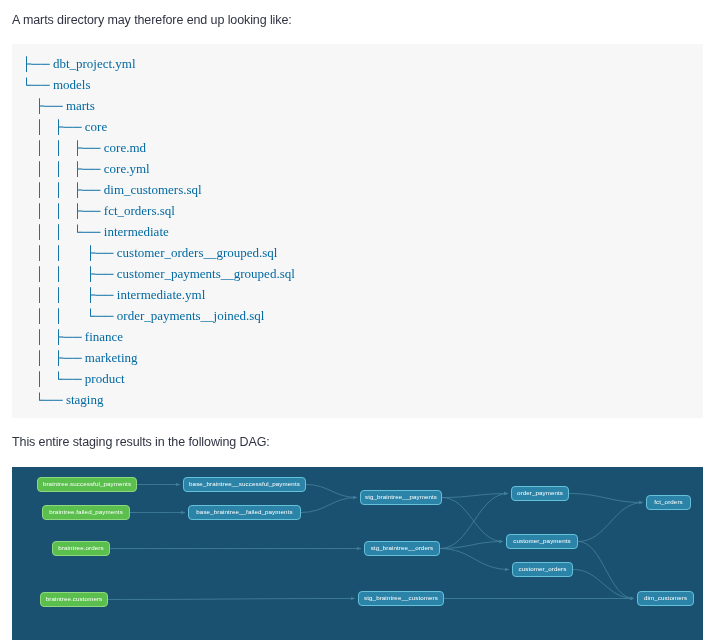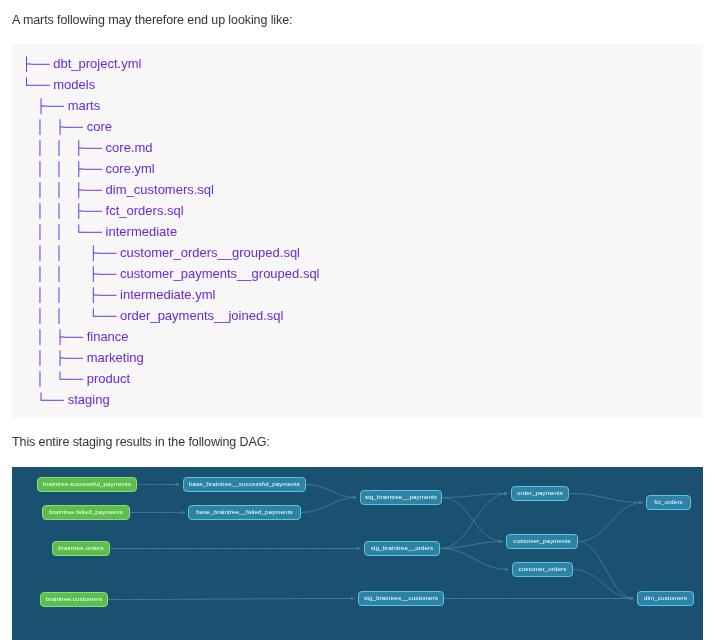--- a/index.html
+++ b/index.html
@@ -33,24 +33,24 @@
     top: 44px;
     width: 691px;
     height: 374px;
     background: #f7f7f8;
     box-sizing: border-box;
     padding: 9px 0 0 10px;
     overflow: hidden;
   }
   .code-block pre {
     margin: 0;
-    font-family: Liberation Sans, sans-serif;
+    font-family: Liberation Serif, serif;
     font-size: 13px;
     line-height: 21px;
-    color: #6d28d9;
+    color: #0369a1;
     white-space: pre;
     letter-spacing: 0px;
   }
 
   .dag {
     position: absolute;
     left: 12px;
     top: 467px;
     width: 691px;
     height: 173px;
@@ -84,21 +84,21 @@
     border: 1px solid #8ed97f;
   }
   .node.model {
     background: #2b84a8;
     border: 1px solid #64c1da;
   }
 </style>
 </head>
 <body>
 
-<div class="intro-text" id="intro-1">A marts following may therefore end up looking like:</div>
+<div class="intro-text" id="intro-1">A marts directory may therefore end up looking like:</div>
 
 <div class="code-block">
   <pre>├── dbt_project.yml
 └── models
     ├── marts
     │   ├── core
     │   │   ├── core.md
     │   │   ├── core.yml
     │   │   ├── dim_customers.sql
     │   │   ├── fct_orders.sql

